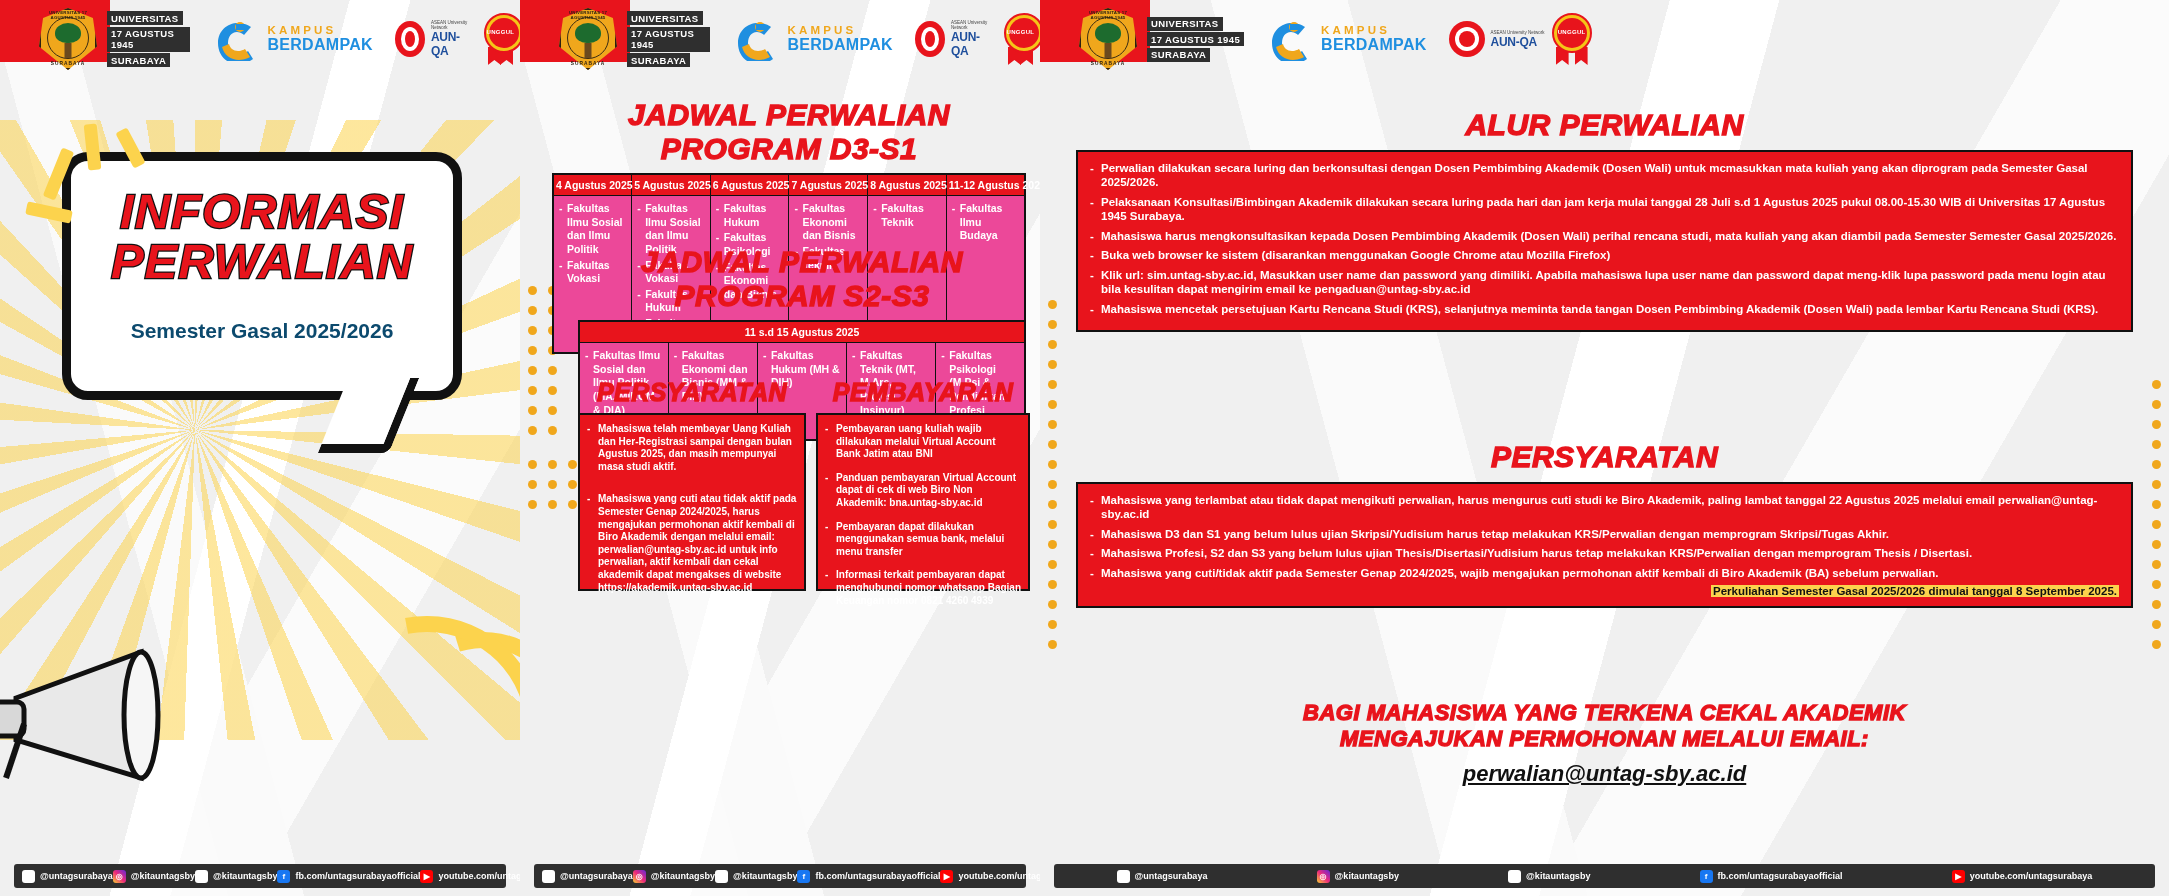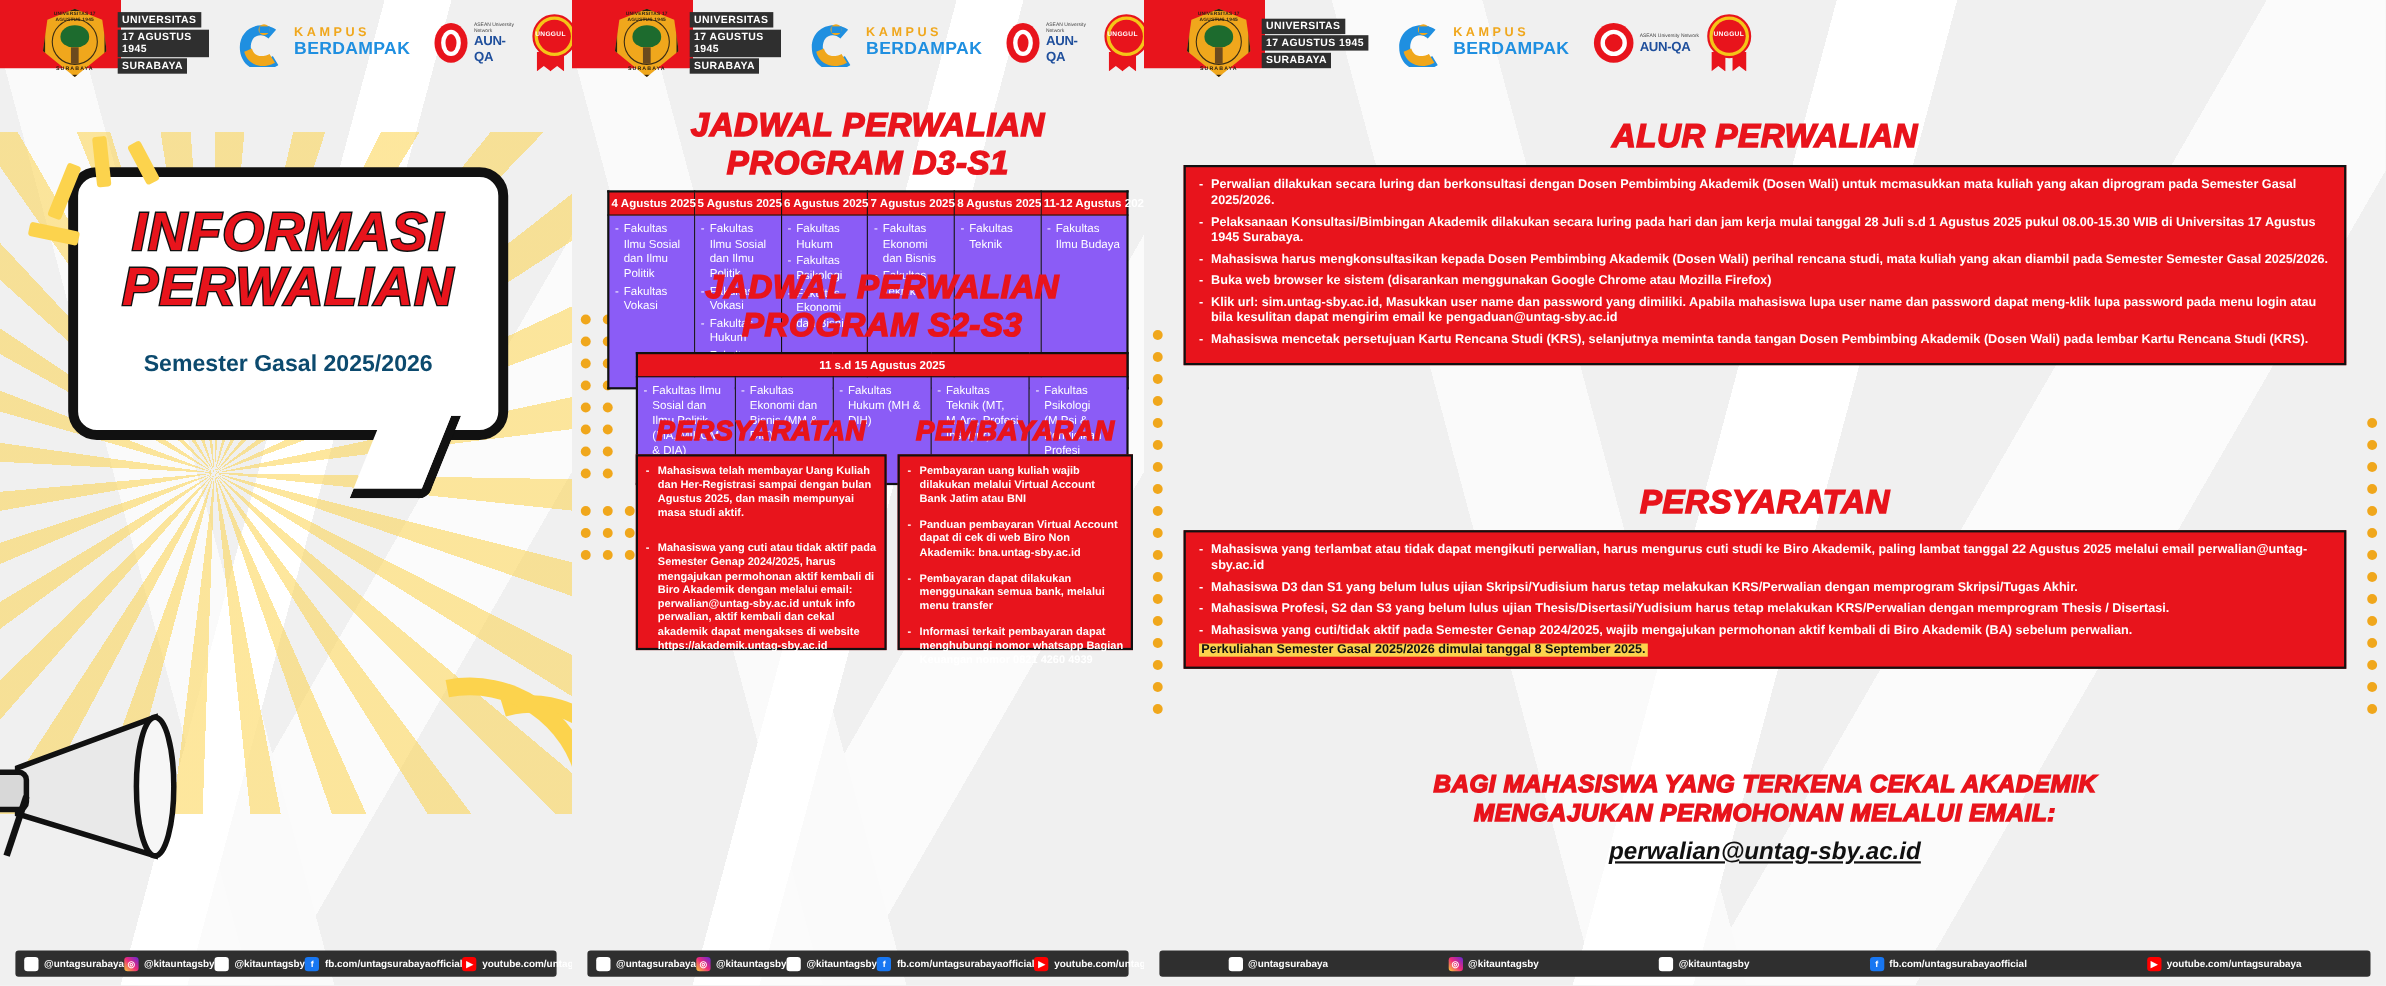--- a/index.html
+++ b/index.html
@@ -103,21 +103,21 @@
   .disp-sm { font-size:22px; }
 
   
   .rbox { background:#e8141c; border:2.5px solid #111; color:#fff; }
   .rbox ul { list-style:none; }
   .rbox li { position:relative; padding-left:11px; margin-bottom:5px; line-height:1.26; }
   .rbox li:before { content:"-"; position:absolute; left:0; top:0; }
 
   table.sched { width:100%; border-collapse:collapse; border:2.5px solid #111; table-layout:fixed; }
   table.sched th { background:#e8141c; color:#fff; font-size:10.5px; font-weight:bold; padding:4px 2px; border:1.2px solid #111; text-align:center; white-space:nowrap; }
-  table.sched td { background:#8b5cf6; color:#fff; font-size:10.5px; font-weight:normal; padding:6px 5px; border:1.2px solid #111; vertical-align:top; line-height:1.3; }
+  table.sched td { background:#ec4899; color:#fff; font-size:10.5px; font-weight:bold; padding:6px 5px; border:1.2px solid #111; vertical-align:top; line-height:1.3; }
   table.sched td ul { list-style:none; }
   table.sched td li { position:relative; padding-left:8px; margin-bottom:2px; }
   table.sched td li:before { content:"-"; position:absolute; left:0; }
 
   .dots { position:absolute; display:grid; gap:11px; z-index:1; }
   .dots i { width:9px; height:9px; border-radius:50%; background:#f0a71c; display:block; }
 
   .hl { background:#fcd34d; color:#111; font-weight:bold; padding:0 2px; }
   .u { text-decoration:underline; }
   .it { font-style:italic; }
@@ -568,21 +568,21 @@
 
     <div style="position:absolute; left:36px; right:36px; top:440px; z-index:3;">
       <div class="disp disp-lg">PERSYARATAN</div>
       <div class="rbox" style="margin-top:8px; padding:9px 12px; font-size:11.5px; font-weight:bold;">
         <ul>
           <li>Mahasiswa yang terlambat atau tidak dapat mengikuti perwalian, harus mengurus cuti studi ke Biro Akademik, paling lambat tanggal 22 Agustus 2025 melalui email perwalian@untag-sby.ac.id</li>
           <li>Mahasiswa D3 dan S1 yang belum lulus ujian Skripsi/Yudisium harus tetap melakukan KRS/Perwalian dengan memprogram Skripsi/Tugas Akhir.</li>
           <li>Mahasiswa Profesi, S2 dan S3 yang belum lulus ujian Thesis/Disertasi/Yudisium harus tetap melakukan KRS/Perwalian dengan memprogram Thesis / Disertasi.</li>
           <li>Mahasiswa yang cuti/tidak aktif pada Semester Genap 2024/2025, wajib mengajukan permohonan aktif kembali di Biro Akademik (BA) sebelum perwalian.</li>
         </ul>
-        <div style="margin-top:2px;"><span class="hl">Perkuliahan Semester Gasal 2025/2026 dimulai tanggal 8 September 2025.</span></div>
+        <div style="margin-top:2px;text-align:right;"><span class="hl">Perkuliahan Semester Gasal 2025/2026 dimulai tanggal 8 September 2025.</span></div>
       </div>
     </div>
 
     <div style="position:absolute; left:36px; right:36px; top:700px; text-align:center; z-index:3;">
       <div class="disp disp-sm">BAGI MAHASISWA YANG TERKENA CEKAL AKADEMIK</div>
       <div class="disp disp-sm">MENGAJUKAN PERMOHONAN MELALUI EMAIL:</div>
       <div class="u it" style="margin-top:9px; font-size:22px; font-weight:bold; color:#111;">perwalian@untag-sby.ac.id</div>
     </div>
 
     <div class="ftr">

